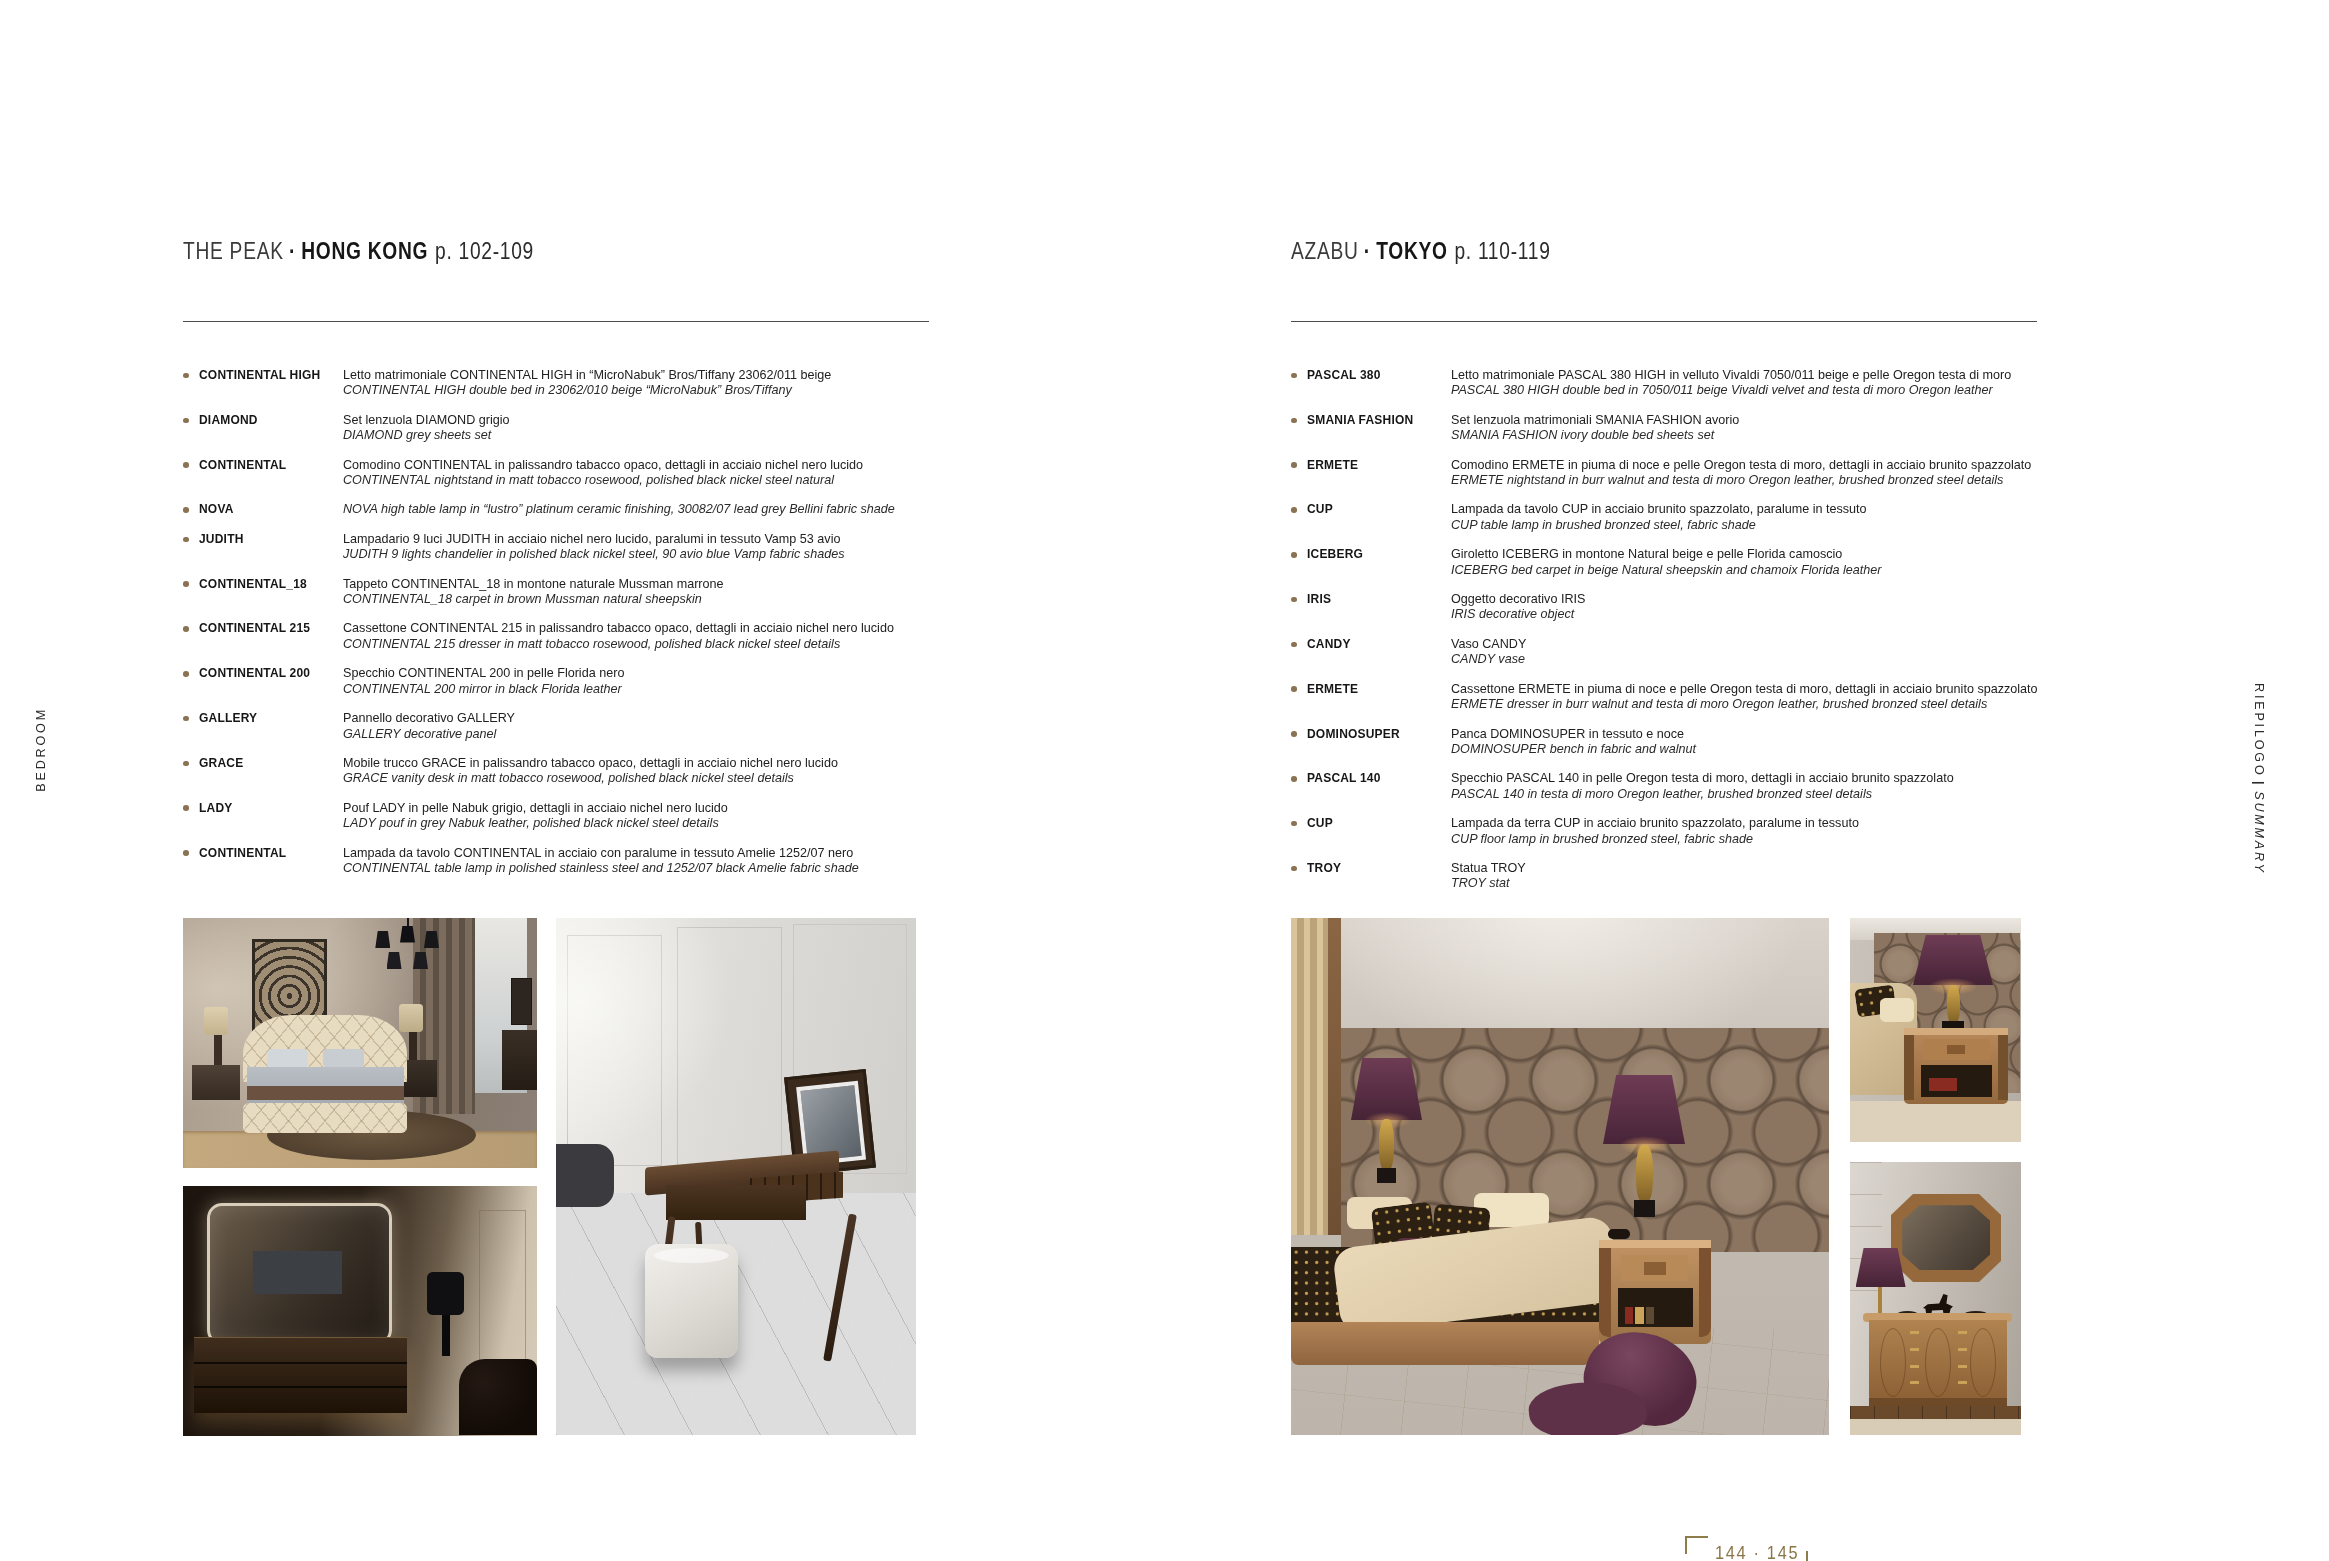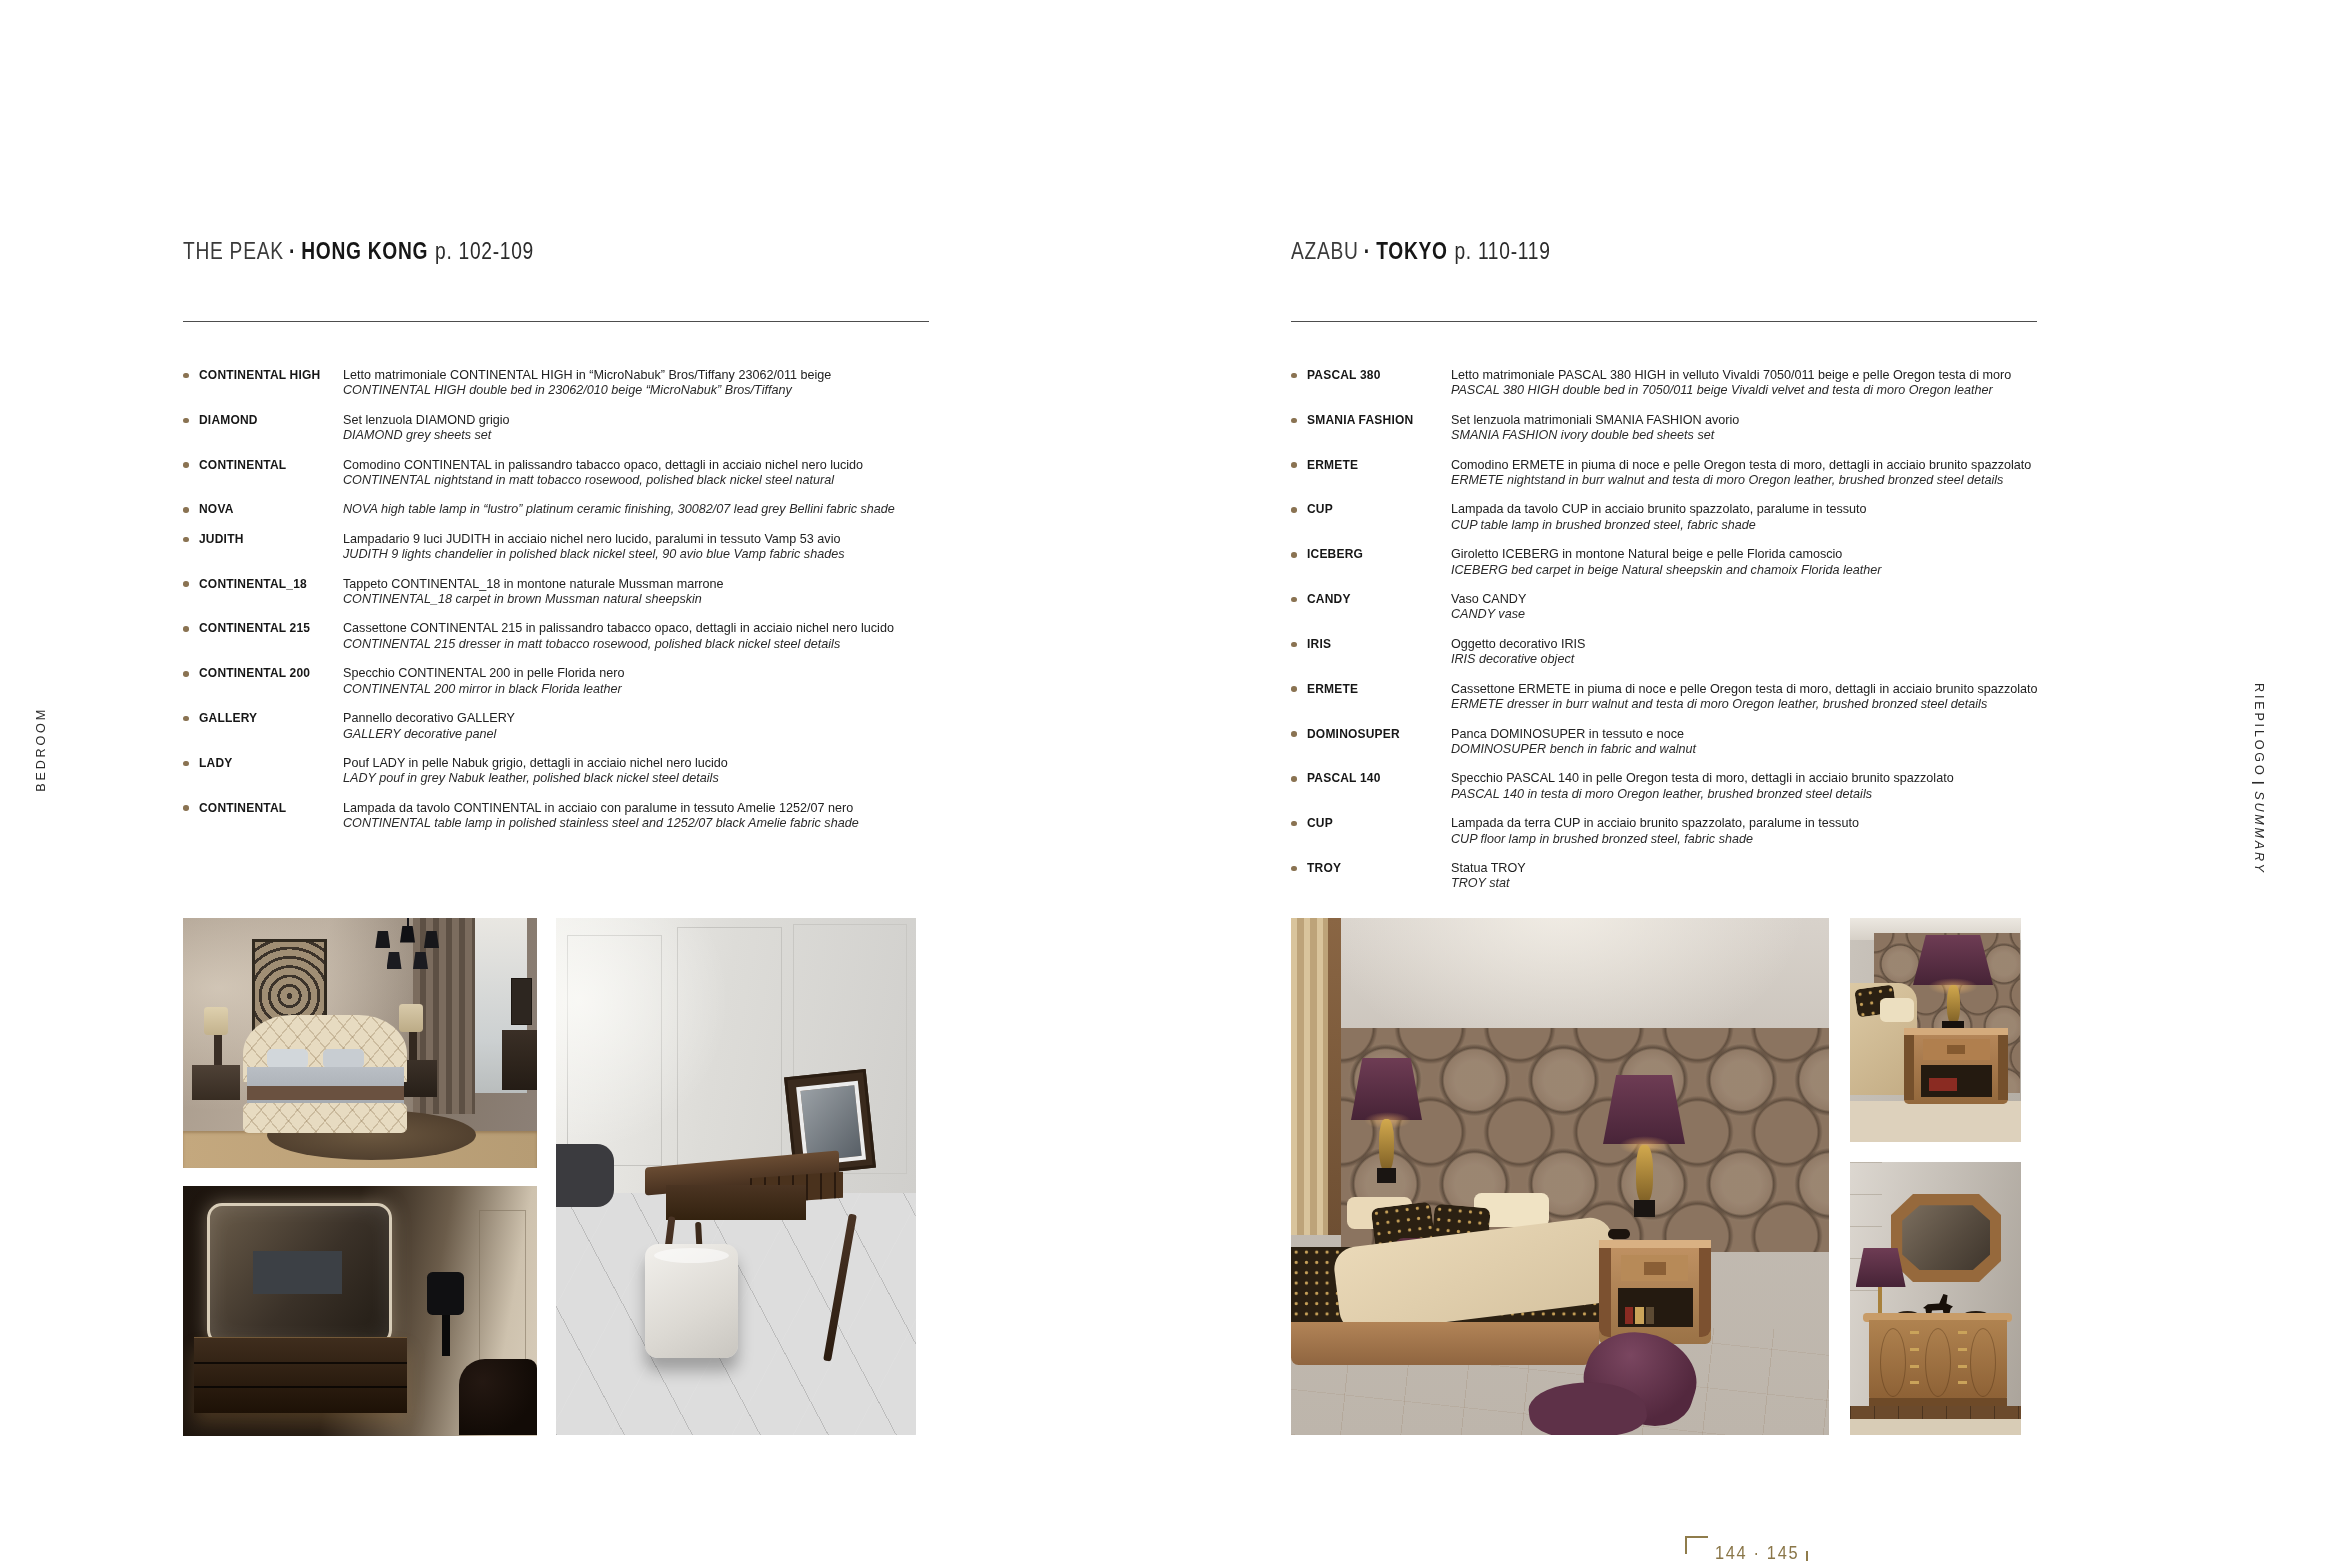--- a/index.html
+++ b/index.html
@@ -151,20 +151,28 @@
 
   <div class="item">
     <span class="bullet"></span>
     <div class="item-label">GALLERY</div>
     <div class="item-desc">
       <div class="desc-it">Pannello decorativo GALLERY</div>
       <div class="desc-en">GALLERY decorative panel</div>
     </div>
   </div>
 
+  <div class="item">
+    <span class="bullet"></span>
+    <div class="item-label">GRACE</div>
+    <div class="item-desc">
+      <div class="desc-it">Mobile trucco GRACE in palissandro tabacco opaco, dettagli in acciaio nichel nero lucido</div>
+      <div class="desc-en">GRACE vanity desk in matt tobacco rosewood, polished black nickel steel details</div>
+    </div>
+  </div>
 
   <div class="item">
     <span class="bullet"></span>
     <div class="item-label">LADY</div>
     <div class="item-desc">
       <div class="desc-it">Pouf LADY in pelle Nabuk grigio, dettagli in acciaio nichel nero lucido</div>
       <div class="desc-en">LADY pouf in grey Nabuk leather, polished black nickel steel details</div>
     </div>
   </div>
 
@@ -218,33 +226,33 @@
     <span class="bullet"></span>
     <div class="item-label">ICEBERG</div>
     <div class="item-desc">
       <div class="desc-it">Giroletto ICEBERG in montone Natural beige e pelle Florida camoscio</div>
       <div class="desc-en">ICEBERG bed carpet in beige Natural sheepskin and chamoix Florida leather</div>
     </div>
   </div>
 
   <div class="item">
     <span class="bullet"></span>
+    <div class="item-label">IRIS</div>
+    <div class="item-desc">
+      <div class="desc-it">Oggetto decorativo IRIS</div>
+      <div class="desc-en">IRIS decorative object</div>
+    </div>
+  </div>
+
+  <div class="item">
+    <span class="bullet"></span>
     <div class="item-label">CANDY</div>
     <div class="item-desc">
       <div class="desc-it">Vaso CANDY</div>
       <div class="desc-en">CANDY vase</div>
-    </div>
-  </div>
-
-  <div class="item">
-    <span class="bullet"></span>
-    <div class="item-label">IRIS</div>
-    <div class="item-desc">
-      <div class="desc-it">Oggetto decorativo IRIS</div>
-      <div class="desc-en">IRIS decorative object</div>
     </div>
   </div>
 
   <div class="item">
     <span class="bullet"></span>
     <div class="item-label">ERMETE</div>
     <div class="item-desc">
       <div class="desc-it">Cassettone ERMETE in piuma di noce e pelle Oregon testa di moro, dettagli in acciaio brunito spazzolato</div>
       <div class="desc-en">ERMETE dresser in burr walnut and testa di moro Oregon leather, brushed bronzed steel details</div>
     </div>

